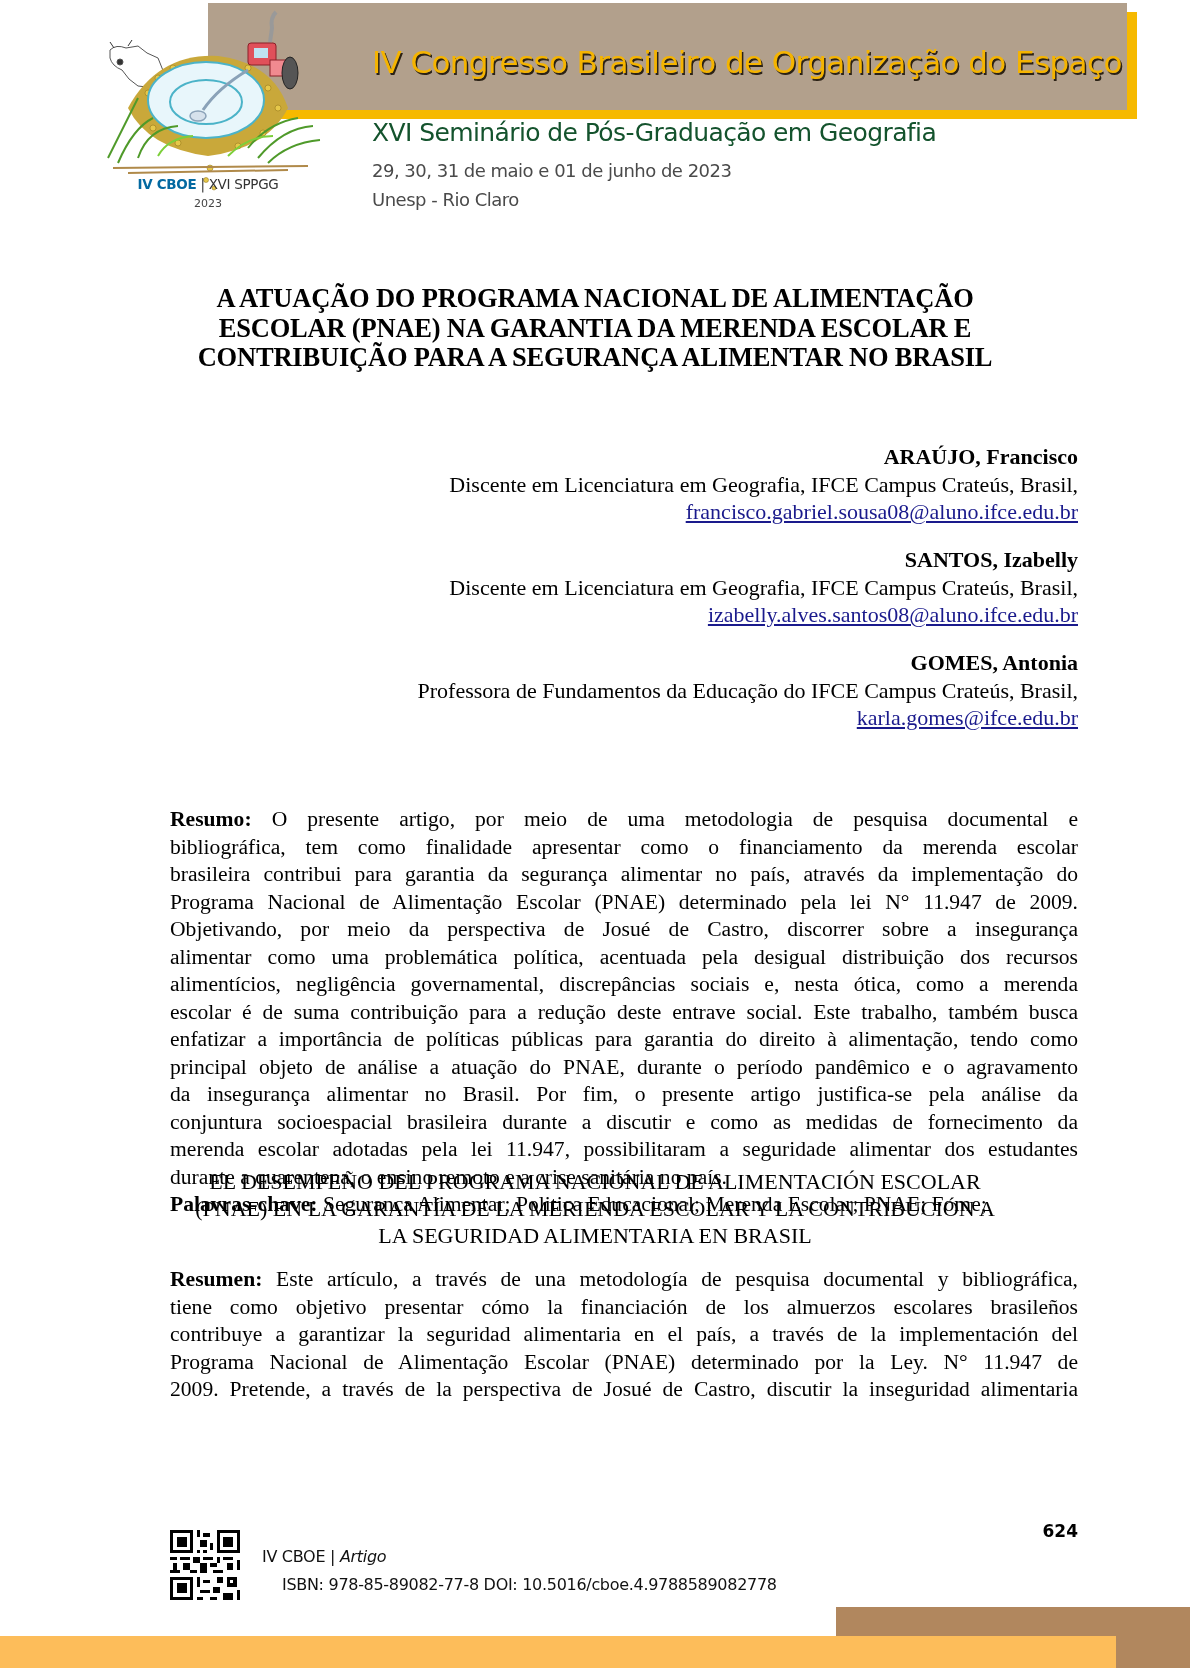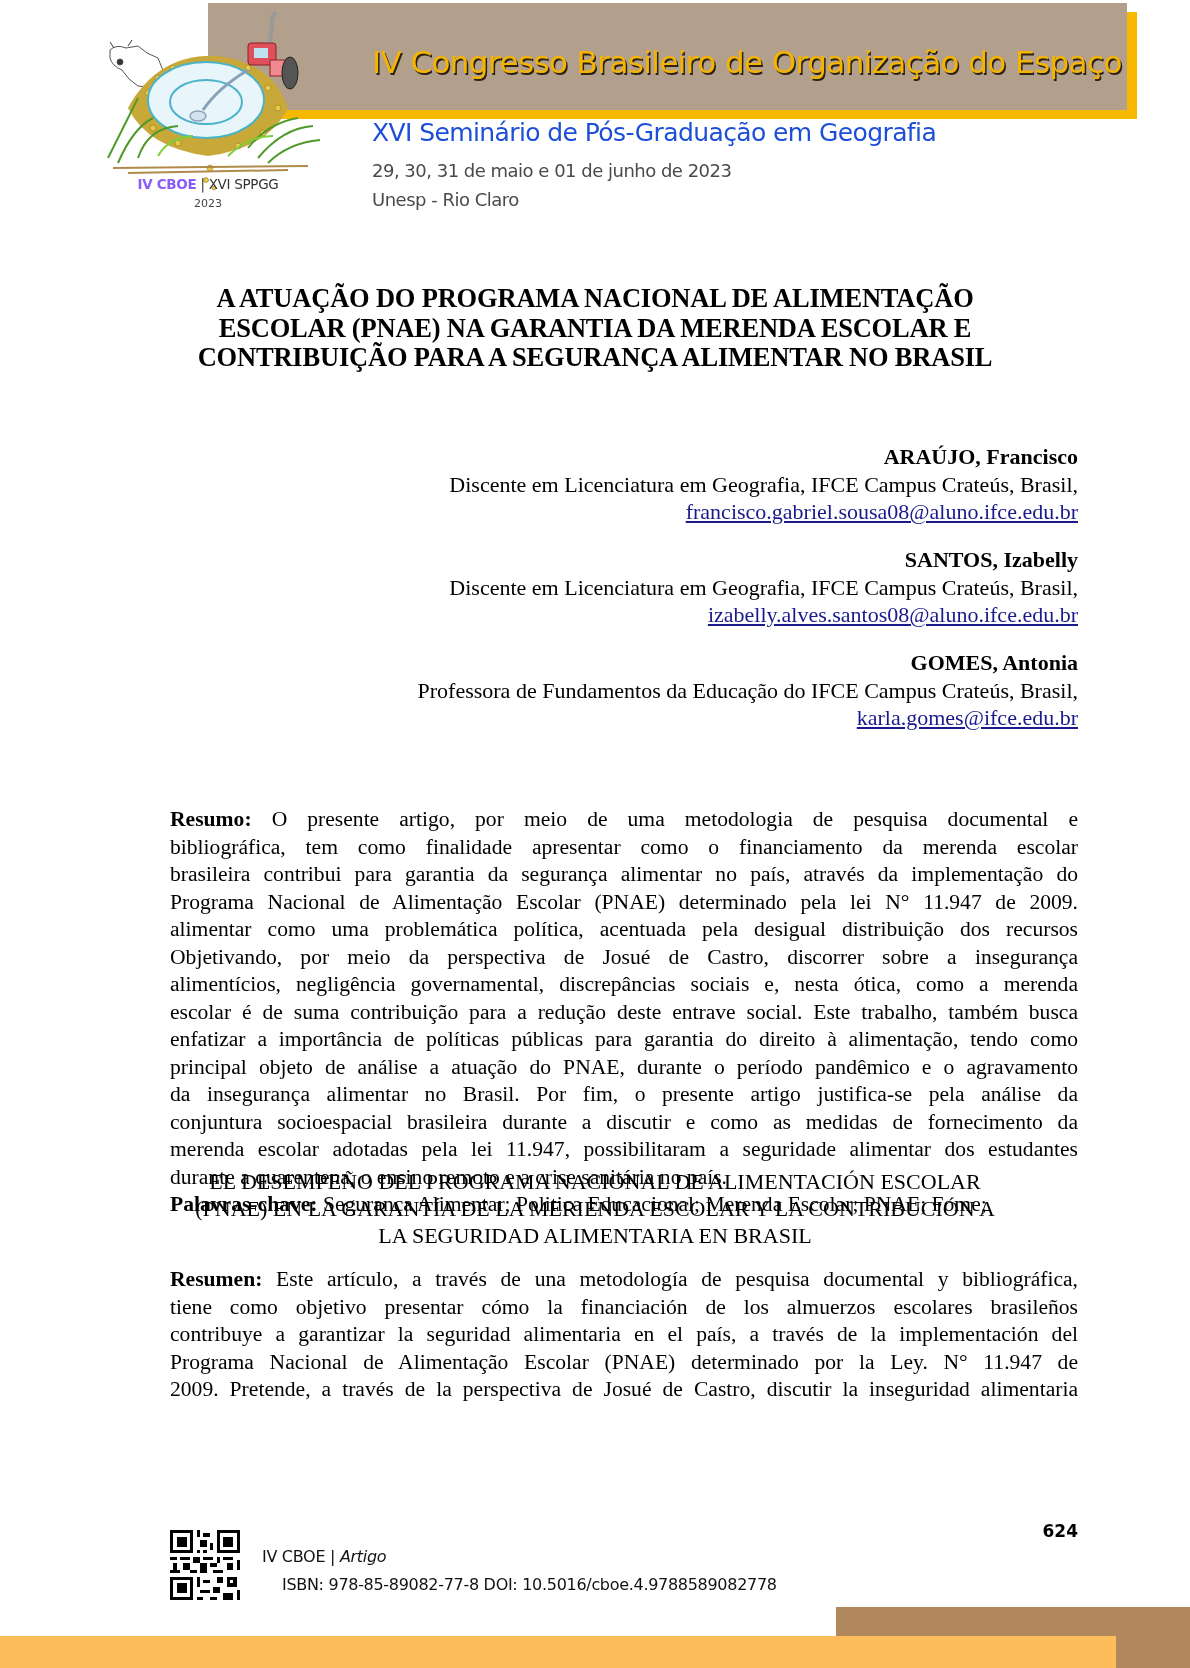--- a/index.html
+++ b/index.html
@@ -12,37 +12,37 @@
     
     #banner-shadow { left: 218px; top: 12px; width: 919px; height: 107px; background: #f6b900; }
     #banner { left: 208px; top: 3px; width: 919px; height: 107px; background: #b2a08c; }
     #banner-title {
       left: 372px; top: 44px; font-family: "DejaVu Sans", "Liberation Sans", sans-serif;
       font-size: 31px; color: #f5b400; letter-spacing: -0.6px; white-space: nowrap;
       text-shadow: 1.5px 1.5px 0 #2b2216;
     }
     #subtitle {
       left: 372px; top: 118px; font-family: "DejaVu Sans", "Liberation Sans", sans-serif;
-      font-size: 25px; color: #1d4ed8; letter-spacing: -0.6px; white-space: nowrap;
+      font-size: 25px; color: #14532d; letter-spacing: -0.6px; white-space: nowrap;
     }
     #dates, #location {
       left: 372px; font-family: "DejaVu Sans", "Liberation Sans", sans-serif;
       font-size: 18px; color: #4a4a4a; letter-spacing: -0.5px; white-space: nowrap;
     }
     #dates { top: 160px; }
     #location { top: 189px; }
 
     
     #logo { left: 98px; top: 8px; width: 225px; height: 200px; }
     #logo-caption {
       left: 98px; top: 176px; width: 220px; text-align: center;
       font-family: "DejaVu Sans", "Liberation Sans", sans-serif; font-size: 13.5px; color: #333;
       letter-spacing: -0.3px; white-space: nowrap;
     }
-    #logo-caption b { font-weight: bold; color: #8b5cf6; }
+    #logo-caption b { font-weight: bold; color: #0369a1; }
     #logo-year {
       left: 98px; top: 197px; width: 220px; text-align: center;
       font-family: "DejaVu Sans", "Liberation Sans", sans-serif; font-size: 11px; color: #444;
     }
 
     
     #title-block {
       left: 150px; top: 284px; width: 890px; text-align: center;
       font-weight: bold; font-size: 26.5px; line-height: 29.5px; letter-spacing: -0.2px;
     }
@@ -170,22 +170,22 @@
   <div class="name">GOMES, Antonia</div>
   <div>Professora de Fundamentos da Educação do IFCE Campus Crateús, Brasil,</div>
   <div><a>karla.gomes@ifce.edu.br</a></div>
 </div>
 
 <div class="para" style="top:806px;">
   <span class="line" style="white-space: nowrap; display: block;"><span class="label">Resumo:</span><span> O presente artigo, por meio de uma metodologia de pesquisa documental e</span></span>
   <span class="line" style="white-space: nowrap; display: block;">bibliográfica, tem como finalidade apresentar como o financiamento da merenda escolar</span>
   <span class="line" style="white-space: nowrap; display: block;">brasileira contribui para garantia da segurança alimentar no país, através da implementação do</span>
   <span class="line" style="white-space: nowrap; display: block;">Programa Nacional de Alimentação Escolar (PNAE) determinado pela lei N° 11.947 de 2009.</span>
+  <span class="line" style="white-space: nowrap; display: block;">Objetivando, por meio da perspectiva de Josué de Castro, discorrer sobre a insegurança</span>
   <span class="line" style="white-space: nowrap; display: block;">alimentar como uma problemática política, acentuada pela desigual distribuição dos recursos</span>
-  <span class="line" style="white-space: nowrap; display: block;">Objetivando, por meio da perspectiva de Josué de Castro, discorrer sobre a insegurança</span>
   <span class="line" style="white-space: nowrap; display: block;">alimentícios, negligência governamental, discrepâncias sociais e, nesta ótica, como a merenda</span>
   <span class="line" style="white-space: nowrap; display: block;">escolar é de suma contribuição para a redução deste entrave social. Este trabalho, também busca</span>
   <span class="line" style="white-space: nowrap; display: block;">enfatizar a importância de políticas públicas para garantia do direito à alimentação, tendo como</span>
   <span class="line" style="white-space: nowrap; display: block;">principal objeto de análise a atuação do PNAE, durante o período pandêmico e o agravamento</span>
   <span class="line" style="white-space: nowrap; display: block;">da insegurança alimentar no Brasil. Por fim, o presente artigo justifica-se pela análise da</span>
   <span class="line" style="white-space: nowrap; display: block;">conjuntura socioespacial brasileira durante a discutir e como as medidas de fornecimento da</span>
   <span class="line" style="white-space: nowrap; display: block;">merenda escolar adotadas pela lei 11.947, possibilitaram a seguridade alimentar dos estudantes</span>
   <span class="line last">durante a quarentena, o ensino remoto e a crise sanitária no país.</span>
   <span class="line last"><span class="label">Palavras-chave:</span><span> Segurança Alimentar; Politica Educacional; Merenda Escolar; PNAE; Fome;</span></span>
 </div>

